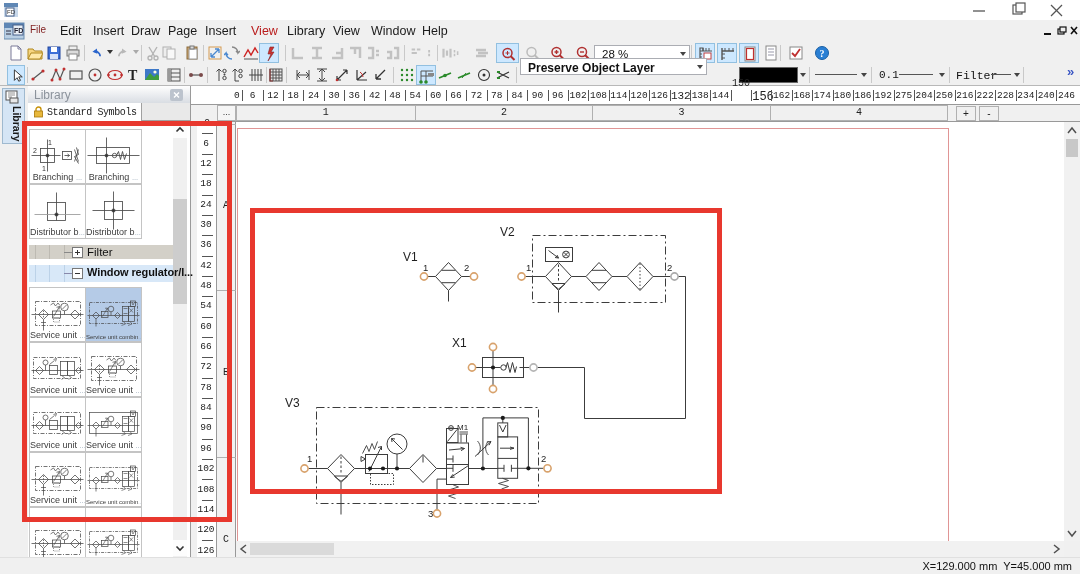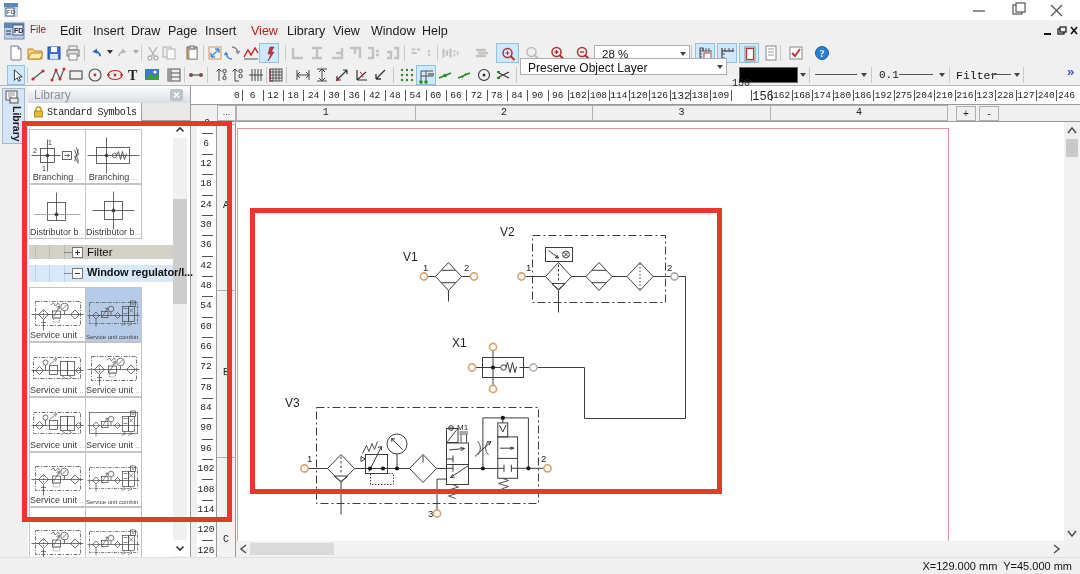--- a/index.html
+++ b/index.html
@@ -439,21 +439,21 @@
         <circle cx="8" cy="8" r="5.5" fill="none" stroke="#333" stroke-width="1.1"></circle>
         <circle cx="8" cy="8" r="1.5" fill="#333"></circle>
       </svg>
     </div>
 <div class="btn" style="left:493px;top:65px;width:20px;height:20px;">
       <svg width="16" height="16" style="margin:2px" viewBox="0 0 16 16">
         <path d="M2 5 L14 11 M14 5 L2 11" stroke="#333" stroke-width="1.2"></path>
         <path d="M2 5 l3 0 M2 11 l3 0" stroke="#2a8a2a" stroke-width="2"></path>
       </svg>
     </div>
-<div class="combo" style="left:520px;top:58px;width:207px;height:17px;">
+<div class="combo" style="left:520px;top:58px;width:187px;height:17px;font-weight:bold;">
       <span style="position:absolute;left:7px;top:2px;font-size:12px;color:#111;">Preserve Object Layer</span>
       <span class="ddarr"></span>
     </div>
 <div class="abs" style="left:739px;top:67px;width:59px;height:16px;background:#000;border:1px solid #666;"></div>
 <div class="abs" style="left:800px;top:73px;width:0;height:0;border-left:3.5px solid transparent;border-right:3.5px solid transparent;border-top:4px solid #444;"></div>
 <div class="sep2" style="left:809px"></div>
 <div class="abs" style="left:815px;top:74px;width:42px;height:1px;background:#555;"></div>
 <div class="abs" style="left:861px;top:73px;width:0;height:0;border-left:3.5px solid transparent;border-right:3.5px solid transparent;border-top:4px solid #444;"></div>
 <div class="sep2" style="left:871px"></div>
 <div class="abs mono" style="left:879px;top:69px;font-size:11px;color:#111;">0.1</div>
@@ -835,36 +835,36 @@
     <div class="abs mono" style="left:508.1px;top:90px;width:18px;text-align:center;font-size:9.5px;color:#222;">84</div>
     <div class="abs mono" style="left:528.4px;top:90px;width:18px;text-align:center;font-size:9.5px;color:#222;">90</div>
     <div class="abs mono" style="left:548.8px;top:90px;width:18px;text-align:center;font-size:9.5px;color:#222;">96</div>
     <div class="abs mono" style="left:569.1px;top:90px;width:18px;text-align:center;font-size:9.5px;color:#222;">102</div>
     <div class="abs mono" style="left:589.5px;top:90px;width:18px;text-align:center;font-size:9.5px;color:#222;">108</div>
     <div class="abs mono" style="left:609.8px;top:90px;width:18px;text-align:center;font-size:9.5px;color:#222;">114</div>
     <div class="abs mono" style="left:630.1px;top:90px;width:18px;text-align:center;font-size:9.5px;color:#222;">120</div>
     <div class="abs mono" style="left:650.5px;top:90px;width:18px;text-align:center;font-size:9.5px;color:#222;">126</div>
     <div class="abs mono" style="left:670.9px;top:90px;width:18px;text-align:center;font-size:11px;color:#222;">132</div>
     <div class="abs mono" style="left:691.2px;top:90px;width:18px;text-align:center;font-size:9.5px;color:#222;">138</div>
-    <div class="abs mono" style="left:711.6px;top:90px;width:18px;text-align:center;font-size:9.5px;color:#222;">109</div>
+    <div class="abs mono" style="left:711.6px;top:90px;width:18px;text-align:center;font-size:9.5px;color:#222;">144</div>
     <div class="abs mono" style="left:731.9px;top:78px;width:18px;text-align:center;font-size:10px;color:#222;">150</div>
     <div class="abs mono" style="left:752.2px;top:90px;width:18px;text-align:left;font-size:12px;color:#222;">156</div>
     <div class="abs mono" style="left:772.6px;top:90px;width:18px;text-align:center;font-size:9.5px;color:#222;">162</div>
     <div class="abs mono" style="left:793.0px;top:90px;width:18px;text-align:center;font-size:9.5px;color:#222;">168</div>
     <div class="abs mono" style="left:813.3px;top:90px;width:18px;text-align:center;font-size:9.5px;color:#222;">174</div>
     <div class="abs mono" style="left:833.6px;top:90px;width:18px;text-align:center;font-size:9.5px;color:#222;">180</div>
     <div class="abs mono" style="left:854.0px;top:90px;width:18px;text-align:center;font-size:9.5px;color:#222;">186</div>
     <div class="abs mono" style="left:874.4px;top:90px;width:18px;text-align:center;font-size:9.5px;color:#222;">192</div>
     <div class="abs mono" style="left:894.7px;top:90px;width:18px;text-align:center;font-size:9.5px;color:#222;">275</div>
     <div class="abs mono" style="left:915.1px;top:90px;width:18px;text-align:center;font-size:9.5px;color:#222;">204</div>
-    <div class="abs mono" style="left:935.4px;top:90px;width:18px;text-align:center;font-size:9.5px;color:#222;">210</div>
+    <div class="abs mono" style="left:935.4px;top:90px;width:18px;text-align:center;font-size:9.5px;color:#222;">250</div>
     <div class="abs mono" style="left:955.8px;top:90px;width:18px;text-align:center;font-size:9.5px;color:#222;">216</div>
-    <div class="abs mono" style="left:976.1px;top:90px;width:18px;text-align:center;font-size:9.5px;color:#222;">123</div>
+    <div class="abs mono" style="left:976.1px;top:90px;width:18px;text-align:center;font-size:9.5px;color:#222;">222</div>
     <div class="abs mono" style="left:996.5px;top:90px;width:18px;text-align:center;font-size:9.5px;color:#222;">228</div>
-    <div class="abs mono" style="left:1016.8px;top:90px;width:18px;text-align:center;font-size:9.5px;color:#222;">127</div>
+    <div class="abs mono" style="left:1016.8px;top:90px;width:18px;text-align:center;font-size:9.5px;color:#222;">234</div>
     <div class="abs mono" style="left:1037.2px;top:90px;width:18px;text-align:center;font-size:9.5px;color:#222;">240</div>
     <div class="abs mono" style="left:1057.5px;top:90px;width:18px;text-align:center;font-size:9.5px;color:#222;">246</div>
     <div class="abs" style="left:242.3px;top:90px;width:1px;height:11px;background:#555;"></div>
     <div class="abs" style="left:262.7px;top:90px;width:1px;height:11px;background:#555;"></div>
     <div class="abs" style="left:283.0px;top:90px;width:1px;height:11px;background:#555;"></div>
     <div class="abs" style="left:303.4px;top:90px;width:1px;height:11px;background:#555;"></div>
     <div class="abs" style="left:323.7px;top:90px;width:1px;height:11px;background:#555;"></div>
     <div class="abs" style="left:344.1px;top:90px;width:1px;height:11px;background:#555;"></div>
     <div class="abs" style="left:364.4px;top:90px;width:1px;height:11px;background:#555;"></div>
     <div class="abs" style="left:384.8px;top:90px;width:1px;height:11px;background:#555;"></div>

